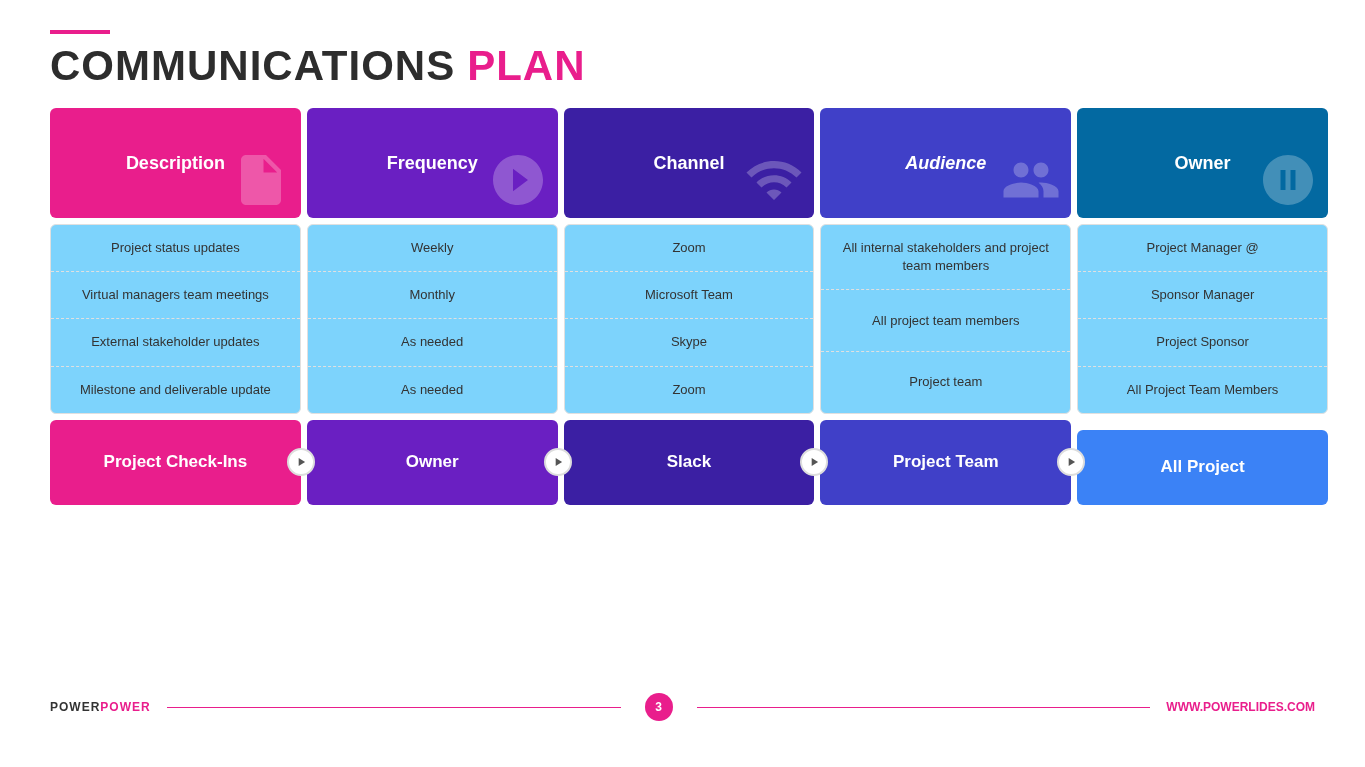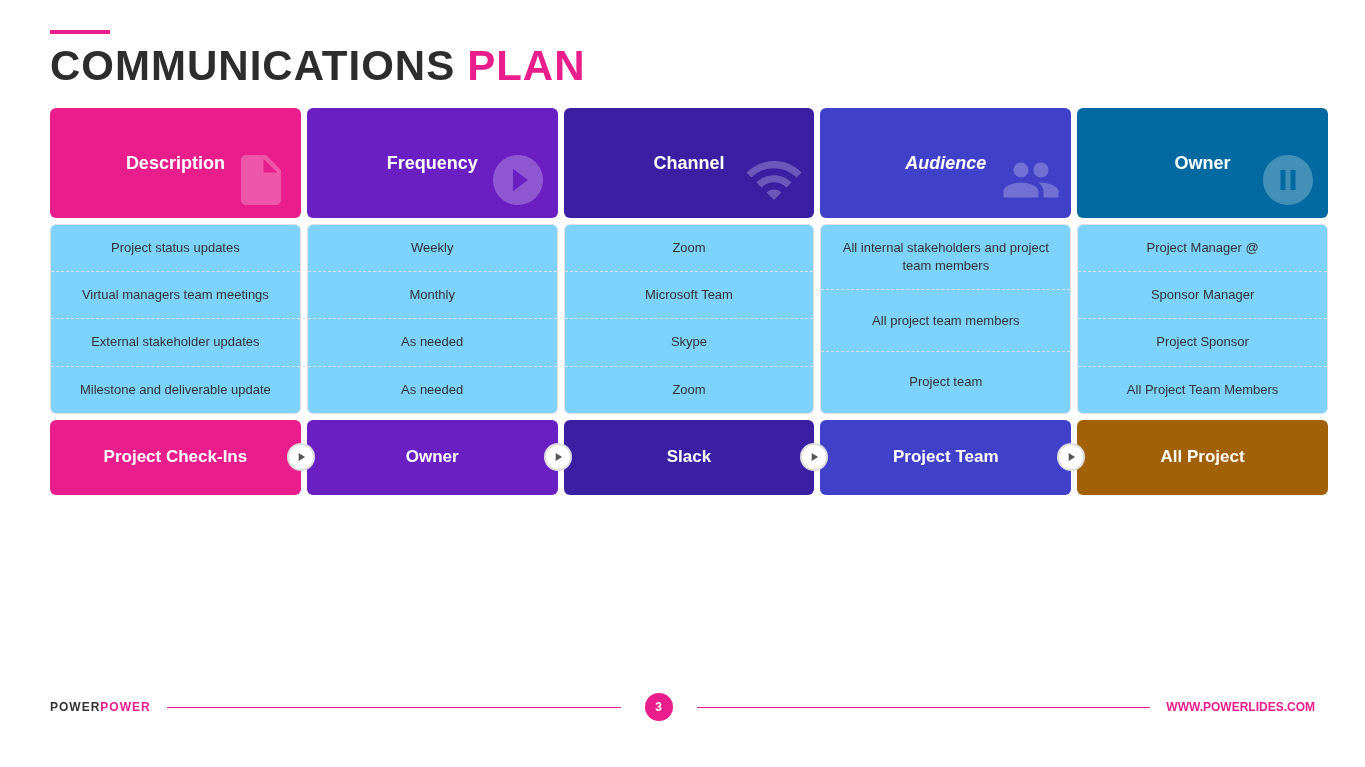--- a/index.html
+++ b/index.html
@@ -153,21 +153,21 @@
       font-size: 17px;
       font-weight: 700;
       text-align: center;
       line-height: 1.3;
     }
 
     .bottom-desc { background: #e91e8c; }
     .bottom-freq { background: #6a1fc2; }
     .bottom-chan { background: #3b1fa3; }
     .bottom-aud { background: #4040c8; }
-    .bottom-own { background: #a16207; }
+    .bottom-own { background: #3b82f6; margin-top: 10px; }
 
     .arrow-badge {
       position: absolute;
       right: -14px;
       width: 28px;
       height: 28px;
       background: #fff;
       border-radius: 50%;
       display: flex;
       align-items: center;

